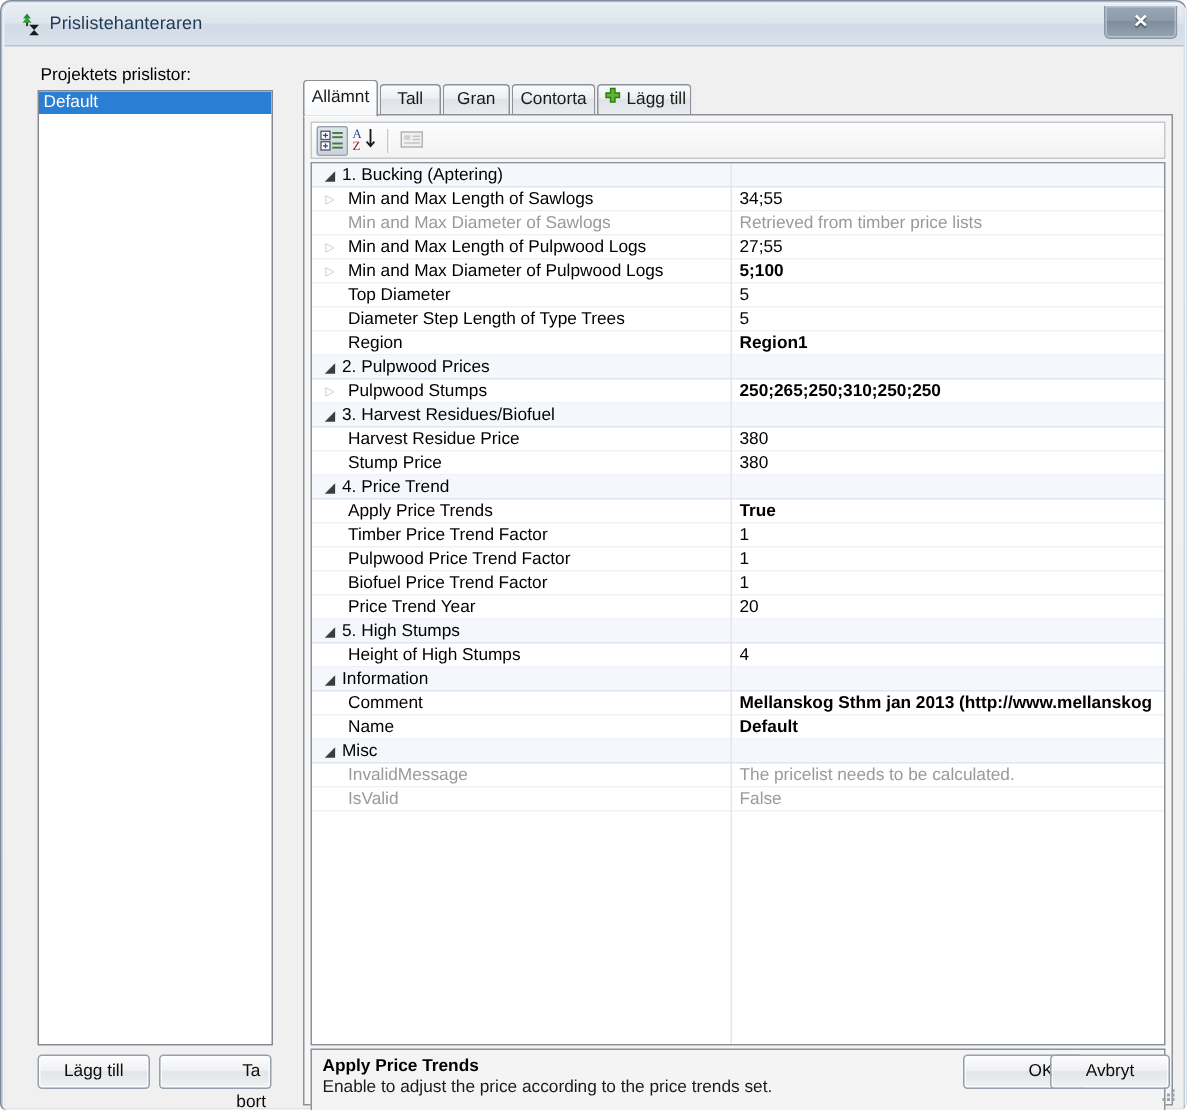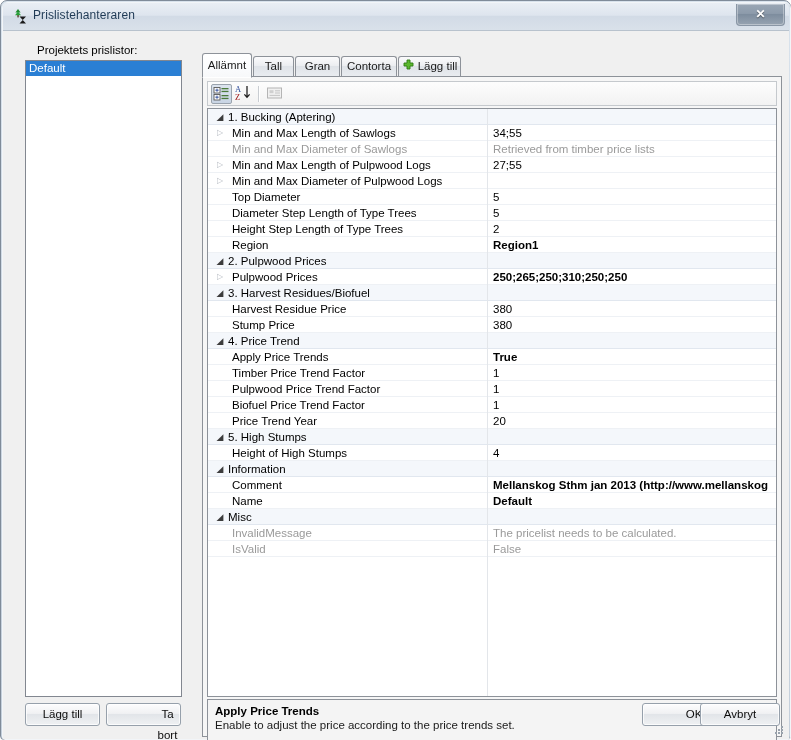--- a/index.html
+++ b/index.html
@@ -88,21 +88,21 @@
     left: 2px; top: 29px;
     width: 786px;
     height: 708px;
     background: #f0f0f0;
     border-top: 1px solid #b8c2cd;
   }
 
   
   .left-label {
     position: absolute;
-    left: 34px; top: 13px;
+    left: 24px; top: 13px;
     font-size: 11.5px;
     color: #000;
   }
   .listbox {
     position: absolute;
     left: 22px; top: 29px;
     width: 157px;
     height: 637px;
     background: #ffffff;
     border: 1px solid #828790;
@@ -439,48 +439,44 @@
                 <span class="val">Retrieved from timber price lists</span>
               </div>
               <div class="row">
                 <span class="exp sub">▷</span>
                 <span class="name">Min and Max Length of Pulpwood Logs</span>
                 <span class="val">27;55</span>
               </div>
               <div class="row">
                 <span class="exp sub">▷</span>
                 <span class="name">Min and Max Diameter of Pulpwood Logs</span>
+                <span class="val bold">5;100</span>
               </div>
               <div class="row">
                 <span class="exp sub"></span>
                 <span class="name">Top Diameter</span>
                 <span class="val">5</span>
               </div>
               <div class="row">
                 <span class="exp sub"></span>
                 <span class="name">Diameter Step Length of Type Trees</span>
                 <span class="val">5</span>
               </div>
               <div class="row">
                 <span class="exp sub"></span>
-                <span class="name">Height Step Length of Type Trees</span>
-                <span class="val">2</span>
-              </div>
-              <div class="row">
-                <span class="exp sub"></span>
                 <span class="name">Region</span>
                 <span class="val bold">Region1</span>
               </div>
               <div class="row cat">
                 <span class="exp">◢</span>
                 <span class="name">2. Pulpwood Prices</span>
               </div>
               <div class="row">
                 <span class="exp sub">▷</span>
-                <span class="name">Pulpwood Prices</span>
+                <span class="name">Pulpwood Stumps</span>
                 <span class="val bold">250;265;250;310;250;250</span>
               </div>
               <div class="row cat">
                 <span class="exp">◢</span>
                 <span class="name">3. Harvest Residues/Biofuel</span>
               </div>
               <div class="row">
                 <span class="exp sub"></span>
                 <span class="name">Harvest Residue Price</span>
                 <span class="val">380</span>

